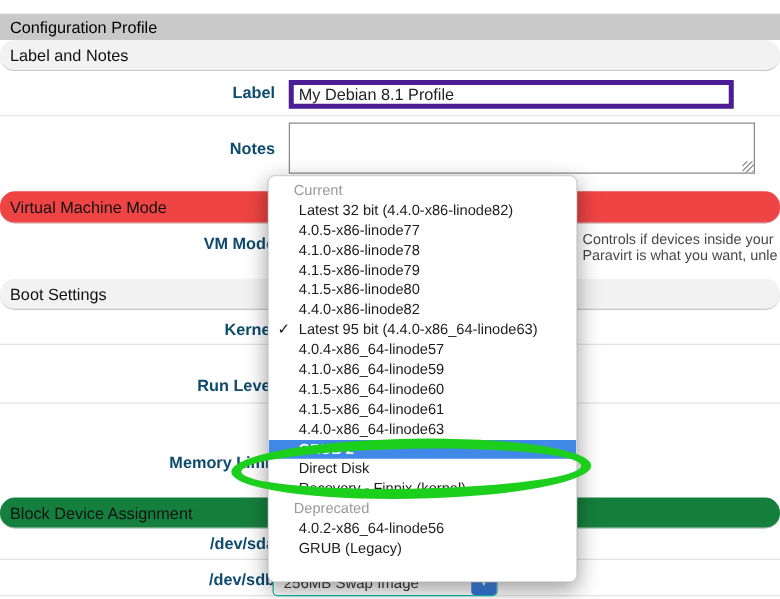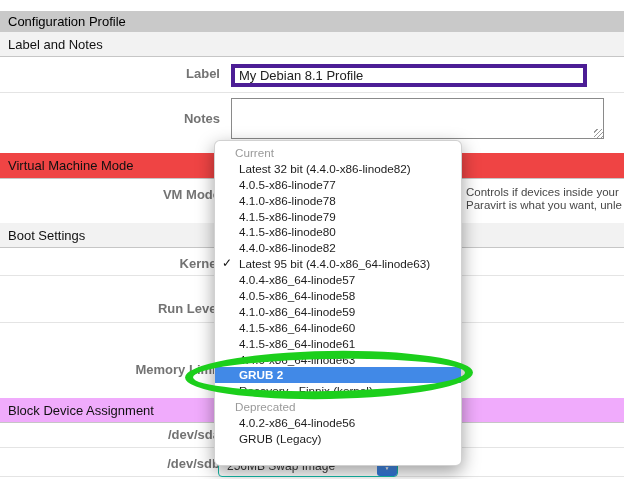--- a/index.html
+++ b/index.html
@@ -9,25 +9,25 @@
   }
   .abs{position:absolute;}
   .bar-main{
     left:0;top:11px;width:624px;height:21px;background:#c9c9c9;
     font-size:13px;font-weight:normal;color:#000;line-height:21px;padding-left:8px;
     box-sizing:border-box;
   }
   .bar-section{
     left:0;width:624px;height:25px;background:#f2f2f2;
     border-bottom:1px solid #c6c6c6;font-size:13px;color:#111;line-height:25px;
-    padding-left:8px;box-sizing:border-box;
+    padding-left:8px;box-sizing:border-box;border-radius:12px;
   }
   .fld-label{
     width:220px;height:16px;text-align:right;font-size:13px;font-weight:bold;
-    color:#737373;line-height:16px;white-space:nowrap;
+    color:#0c4a6e;line-height:16px;white-space:nowrap;
   }
   .divider{left:0;width:624px;height:1px;background:#e4e4e4;}
   input.text{
     position:absolute;left:231px;top:64px;width:356px;height:23px;
     border:4px solid #4c1d95;box-sizing:border-box;font-size:13px;
     font-family:"Liberation Sans", sans-serif;color:#222;padding:0 4px;background:#fff;
   }
   textarea.notes{
     position:absolute;left:231px;top:98px;width:373px;height:41px;
     border:1px solid #8a8a8a;box-sizing:border-box;resize:none;background:#fff;
@@ -93,21 +93,21 @@
   <span>Paravirt is what you want, unle</span>
 </div>
 
 <div class="abs bar-section" style="top: 223px; background: rgb(242, 242, 242);">Boot Settings</div>
 <div class="abs fld-label" style="left:0;top:256px;">Kernel</div>
 <div class="abs divider" style="top:275px;"></div>
 <div class="abs fld-label" style="left:0;top:301px;">Run Level</div>
 <div class="abs divider" style="top:322px;"></div>
 <div class="abs fld-label" style="left:0;top:362px;">Memory Limit</div>
 
-<div class="abs bar-section" style="top: 398px; background: #f0abfc;">Block Device Assignment</div>
+<div class="abs bar-section" style="top: 398px; background: #15803d;">Block Device Assignment</div>
 <div class="abs fld-label" style="left:0;top:427px;">/dev/sda</div>
 <div class="abs divider" style="top:447px;"></div>
 <div class="abs fld-label" style="left:0;top:456px;">/dev/sdb</div>
 
 <div class="abs swap-select">
   <span class="val">256MB Swap Image</span>
   <span class="swap-btn">
     <span>▲</span>
     <span>▼</span>
   </span>
@@ -117,25 +117,25 @@
 <div class="abs dropdown">
     <div class="mrow hdr"><span>Current</span></div>
     <div class="mrow item"><span>Latest 32 bit (4.4.0-x86-linode82)</span></div>
     <div class="mrow item"><span>4.0.5-x86-linode77</span></div>
     <div class="mrow item"><span>4.1.0-x86-linode78</span></div>
     <div class="mrow item"><span>4.1.5-x86-linode79</span></div>
     <div class="mrow item"><span>4.1.5-x86-linode80</span></div>
     <div class="mrow item"><span>4.4.0-x86-linode82</span></div>
     <div class="mrow item"><span class="check">✓</span><span>Latest 95 bit (4.4.0-x86_64-linode63)</span></div>
     <div class="mrow item"><span>4.0.4-x86_64-linode57</span></div>
-    <div class="mrow item"><span>4.0.5-x86_64-linode58</span></div>
     <div class="mrow item"><span>4.1.0-x86_64-linode59</span></div>
     <div class="mrow item"><span>4.1.5-x86_64-linode60</span></div>
     <div class="mrow item"><span>4.1.5-x86_64-linode61</span></div>
     <div class="mrow item"><span>4.4.0-x86_64-linode63</span></div>
     <div class="mrow item sel" style="background: rgb(65, 137, 231);"><span>GRUB 2</span></div>
+    <div class="mrow item"><span>Direct Disk</span></div>
     <div class="mrow item"><span>Recovery - Finnix (kernel)</span></div>
     <div class="mrow hdr"><span>Deprecated</span></div>
     <div class="mrow item"><span>4.0.2-x86_64-linode56</span></div>
     <div class="mrow item"><span>GRUB (Legacy)</span></div>
   </div>
 
 <div class="abs ellipse" style="border-color: rgb(28, 207, 28);"></div>
 
 </body></html>

